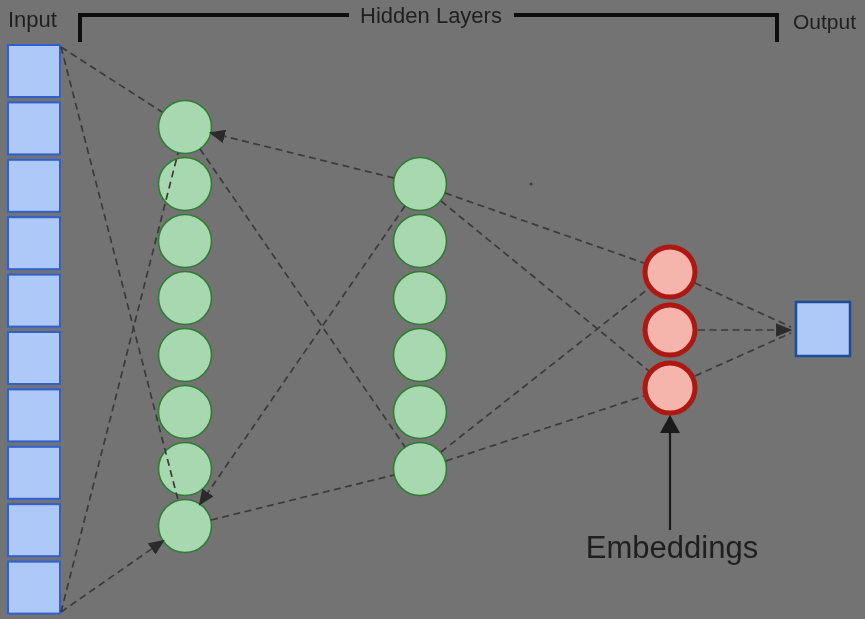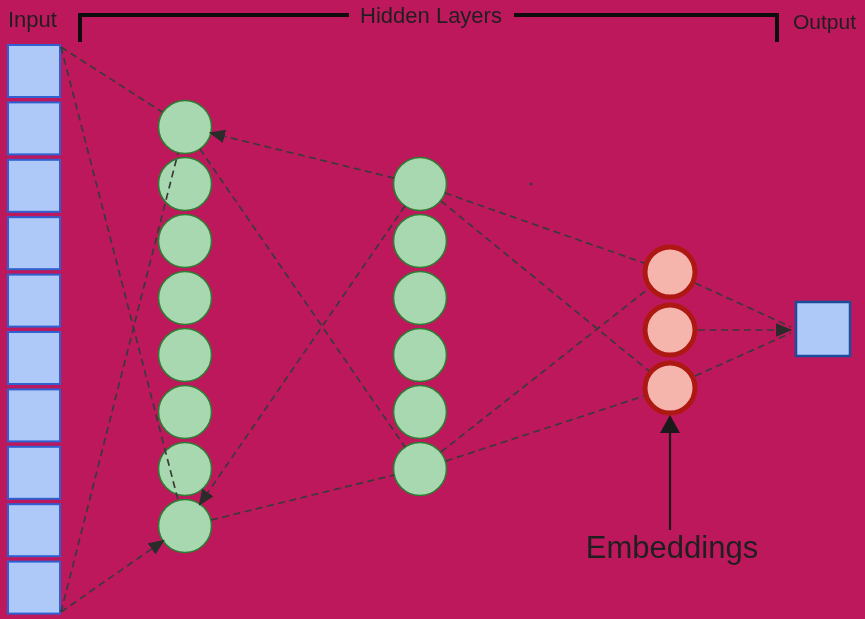--- a/index.html
+++ b/index.html
@@ -1,20 +1,20 @@
 <!DOCTYPE html>
 <html><head>
 <meta charset="utf-8">
 <style>
   html, body { margin: 0; padding: 0; background: #ffffff; }
   .canvas {
     position: relative;
     width: 865px;
     height: 619px;
-    background: #be185d;
+    background: #737373;
     overflow: hidden;
     font-family: "Liberation Sans", sans-serif;
   }
   svg text {
     font-family: "Liberation Sans", sans-serif;
     fill: #1f1f1f;
   }
   .lbl      { font-size: 22px; }
   .lbl-out  { font-size: 21px; }
   .lbl-big  { font-size: 31px; }

